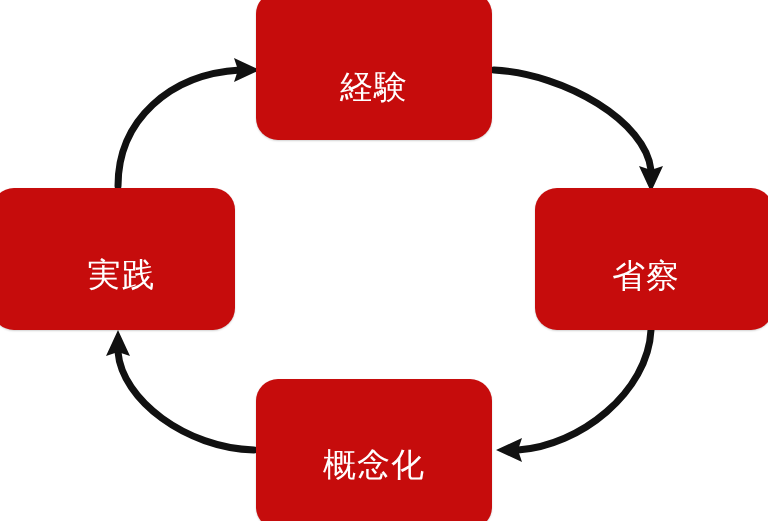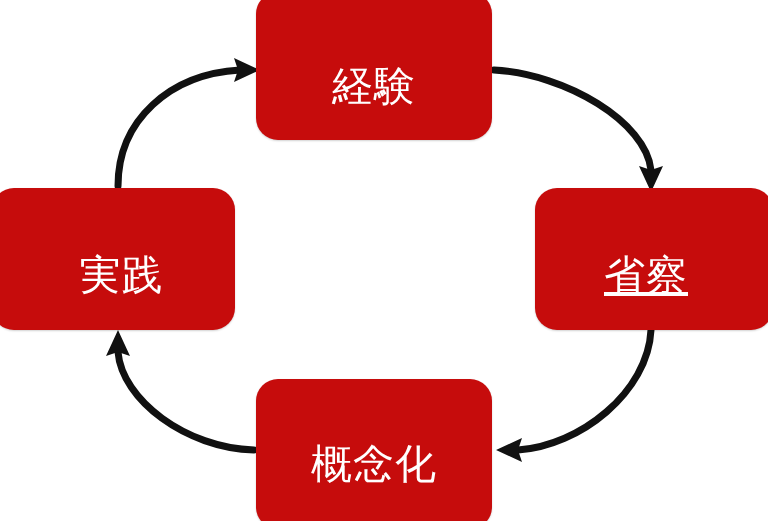--- a/index.html
+++ b/index.html
@@ -22,21 +22,21 @@
     background: #c60c0c;
     border-radius: 22px;
     box-sizing: border-box;
     display: flex;
     align-items: center;
     justify-content: center;
     box-shadow: 0 1px 2px rgba(0,0,0,0.18);
   }
   .node-label {
     color: #ffffff;
-    font-size: 41px;
+    font-size: 33px;
     line-height: 1;
     letter-spacing: 1px;
     white-space: nowrap;
     user-select: none;
     margin-top: 32px;
   }
   
   #node-experience {
     left: 256px;
     top: -8px;
@@ -48,21 +48,20 @@
   }
   
   #node-reflection {
     left: 535px;
     top: 188px;
     width: 238px;
     height: 142px;
   }
   #node-reflection .node-label {
     transform: translateX(-8px);
-    text-decoration: underline;
   }
   
   #node-practice {
     left: -8px;
     top: 188px;
     width: 243px;
     height: 142px;
   }
   #node-practice .node-label {
     transform: translateX(8px);

